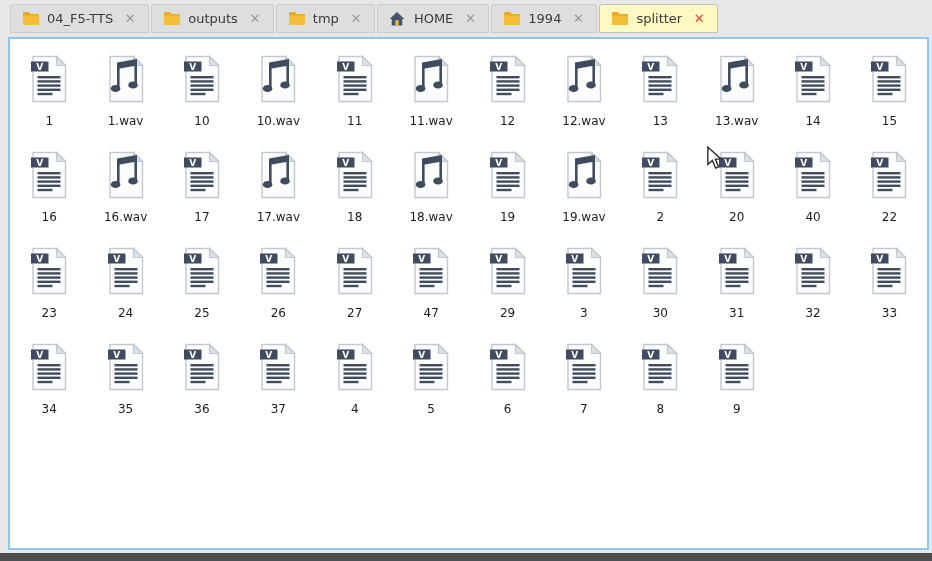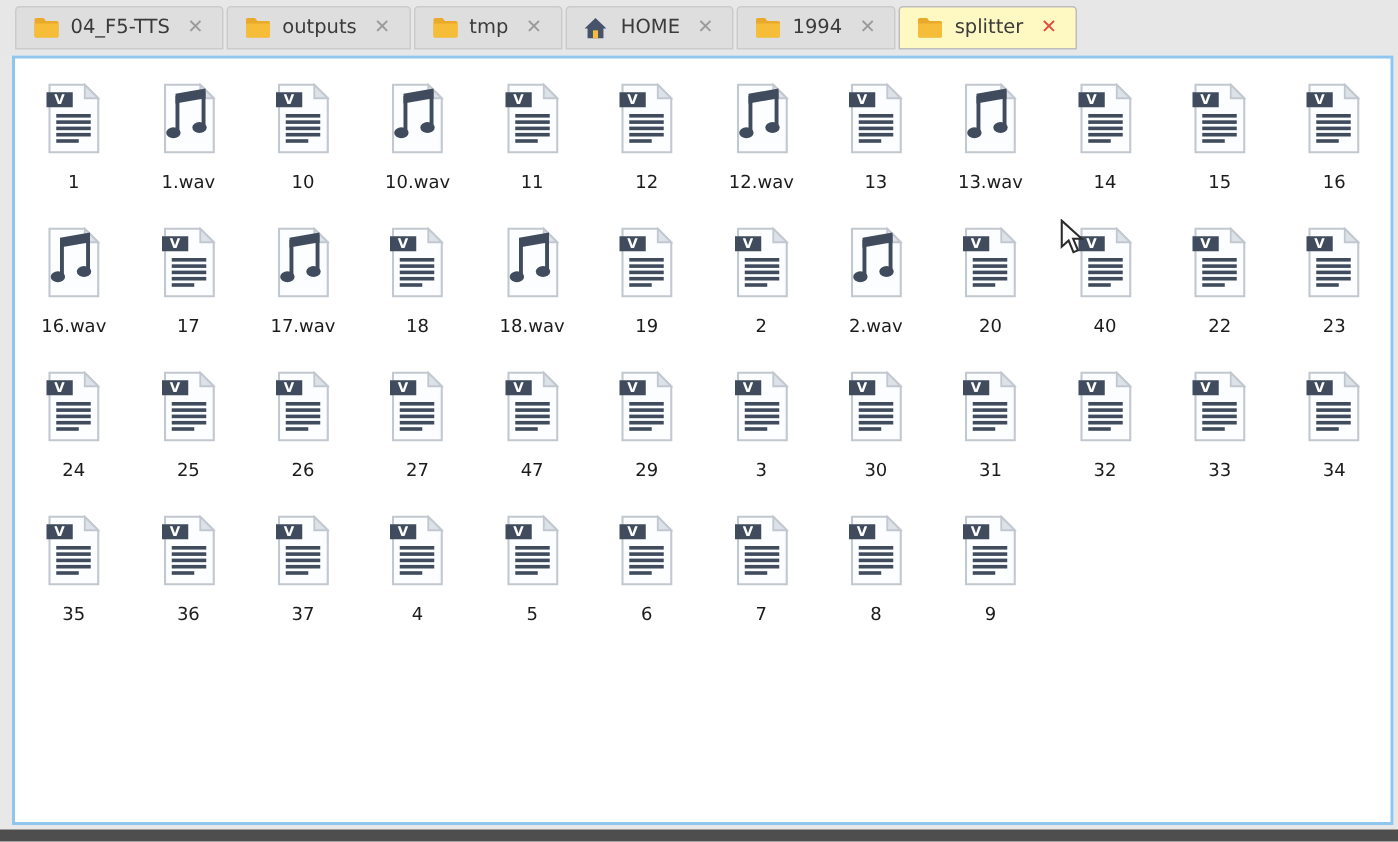--- a/index.html
+++ b/index.html
@@ -220,311 +220,328 @@
           <rect x="8.5" y="29.4" width="23" height="2.4" fill="#404c5e"></rect>
           <rect x="8.5" y="33.6" width="23" height="2.4" fill="#404c5e"></rect>
           <rect x="8.5" y="37.8" width="15" height="2.4" fill="#404c5e"></rect>
         </g>
 
       </svg>
     </span>
     <span class="file-label">11</span>
   </div>
 
-
-  <div class="file">
-    <span class="file-icon">
-      <svg viewBox="0 0 40 48" width="40" height="48">
-        <path d="M4 1.5 H27.5 L36.5 10.5 V46.5 H4 Z" fill="#fcfdfe" stroke="#c2c8d0" stroke-width="1.4"></path>
-        <path d="M27.5 1.5 V10.5 H36.5 Z" fill="#dde2e8" stroke="#c2c8d0" stroke-width="1.2"></path>
-        <g class="g-text">
-          <rect x="2" y="6.5" width="17.5" height="10" fill="#404c5e"></rect>
-          <text class="badge-letter" x="10.7" y="14.6" font-size="9" font-weight="bold" fill="#ffffff" text-anchor="middle" font-family="DejaVu Sans, sans-serif">V</text>
-          <rect x="8.5" y="21" width="23" height="2.4" fill="#404c5e"></rect>
-          <rect x="8.5" y="25.2" width="23" height="2.4" fill="#404c5e"></rect>
-          <rect x="8.5" y="29.4" width="23" height="2.4" fill="#404c5e"></rect>
-          <rect x="8.5" y="33.6" width="23" height="2.4" fill="#404c5e"></rect>
-          <rect x="8.5" y="37.8" width="15" height="2.4" fill="#404c5e"></rect>
-        </g>
-
-      </svg>
-    </span>
-    <span class="file-label">12</span>
-  </div>
-
   <div class="file">
     <span class="file-icon">
       <svg viewBox="0 0 40 48" width="40" height="48">
         <path d="M4 1.5 H27.5 L36.5 10.5 V46.5 H4 Z" fill="#fcfdfe" stroke="#c2c8d0" stroke-width="1.4"></path>
         <path d="M27.5 1.5 V10.5 H36.5 Z" fill="#dde2e8" stroke="#c2c8d0" stroke-width="1.2"></path>
 
         <g class="g-audio">
           <polygon points="11,7.5 31,4 31,10.5 11,14" fill="#404c5e"></polygon>
           <rect x="11" y="9" width="2.6" height="24.5" fill="#404c5e"></rect>
           <rect x="28.4" y="5.5" width="2.6" height="24.5" fill="#404c5e"></rect>
           <ellipse cx="9.6" cy="33.5" rx="4.8" ry="3.6" fill="#404c5e"></ellipse>
           <ellipse cx="27" cy="30" rx="4.8" ry="3.6" fill="#404c5e"></ellipse>
         </g>
       </svg>
     </span>
-    <span class="file-label">12.wav</span>
-  </div>
-
-  <div class="file">
-    <span class="file-icon">
-      <svg viewBox="0 0 40 48" width="40" height="48">
-        <path d="M4 1.5 H27.5 L36.5 10.5 V46.5 H4 Z" fill="#fcfdfe" stroke="#c2c8d0" stroke-width="1.4"></path>
-        <path d="M27.5 1.5 V10.5 H36.5 Z" fill="#dde2e8" stroke="#c2c8d0" stroke-width="1.2"></path>
-        <g class="g-text">
-          <rect x="2" y="6.5" width="17.5" height="10" fill="#404c5e"></rect>
-          <text class="badge-letter" x="10.7" y="14.6" font-size="9" font-weight="bold" fill="#ffffff" text-anchor="middle" font-family="DejaVu Sans, sans-serif">V</text>
-          <rect x="8.5" y="21" width="23" height="2.4" fill="#404c5e"></rect>
-          <rect x="8.5" y="25.2" width="23" height="2.4" fill="#404c5e"></rect>
-          <rect x="8.5" y="29.4" width="23" height="2.4" fill="#404c5e"></rect>
-          <rect x="8.5" y="33.6" width="23" height="2.4" fill="#404c5e"></rect>
-          <rect x="8.5" y="37.8" width="15" height="2.4" fill="#404c5e"></rect>
-        </g>
-
-      </svg>
-    </span>
-    <span class="file-label">13</span>
+    <span class="file-label">11.wav</span>
+  </div>
+
+  <div class="file">
+    <span class="file-icon">
+      <svg viewBox="0 0 40 48" width="40" height="48">
+        <path d="M4 1.5 H27.5 L36.5 10.5 V46.5 H4 Z" fill="#fcfdfe" stroke="#c2c8d0" stroke-width="1.4"></path>
+        <path d="M27.5 1.5 V10.5 H36.5 Z" fill="#dde2e8" stroke="#c2c8d0" stroke-width="1.2"></path>
+        <g class="g-text">
+          <rect x="2" y="6.5" width="17.5" height="10" fill="#404c5e"></rect>
+          <text class="badge-letter" x="10.7" y="14.6" font-size="9" font-weight="bold" fill="#ffffff" text-anchor="middle" font-family="DejaVu Sans, sans-serif">V</text>
+          <rect x="8.5" y="21" width="23" height="2.4" fill="#404c5e"></rect>
+          <rect x="8.5" y="25.2" width="23" height="2.4" fill="#404c5e"></rect>
+          <rect x="8.5" y="29.4" width="23" height="2.4" fill="#404c5e"></rect>
+          <rect x="8.5" y="33.6" width="23" height="2.4" fill="#404c5e"></rect>
+          <rect x="8.5" y="37.8" width="15" height="2.4" fill="#404c5e"></rect>
+        </g>
+
+      </svg>
+    </span>
+    <span class="file-label">12</span>
   </div>
 
   <div class="file">
     <span class="file-icon">
       <svg viewBox="0 0 40 48" width="40" height="48">
         <path d="M4 1.5 H27.5 L36.5 10.5 V46.5 H4 Z" fill="#fcfdfe" stroke="#c2c8d0" stroke-width="1.4"></path>
         <path d="M27.5 1.5 V10.5 H36.5 Z" fill="#dde2e8" stroke="#c2c8d0" stroke-width="1.2"></path>
 
         <g class="g-audio">
           <polygon points="11,7.5 31,4 31,10.5 11,14" fill="#404c5e"></polygon>
           <rect x="11" y="9" width="2.6" height="24.5" fill="#404c5e"></rect>
           <rect x="28.4" y="5.5" width="2.6" height="24.5" fill="#404c5e"></rect>
           <ellipse cx="9.6" cy="33.5" rx="4.8" ry="3.6" fill="#404c5e"></ellipse>
           <ellipse cx="27" cy="30" rx="4.8" ry="3.6" fill="#404c5e"></ellipse>
         </g>
       </svg>
     </span>
-    <span class="file-label">13.wav</span>
-  </div>
-
-  <div class="file">
-    <span class="file-icon">
-      <svg viewBox="0 0 40 48" width="40" height="48">
-        <path d="M4 1.5 H27.5 L36.5 10.5 V46.5 H4 Z" fill="#fcfdfe" stroke="#c2c8d0" stroke-width="1.4"></path>
-        <path d="M27.5 1.5 V10.5 H36.5 Z" fill="#dde2e8" stroke="#c2c8d0" stroke-width="1.2"></path>
-        <g class="g-text">
-          <rect x="2" y="6.5" width="17.5" height="10" fill="#404c5e"></rect>
-          <text class="badge-letter" x="10.7" y="14.6" font-size="9" font-weight="bold" fill="#ffffff" text-anchor="middle" font-family="DejaVu Sans, sans-serif">V</text>
-          <rect x="8.5" y="21" width="23" height="2.4" fill="#404c5e"></rect>
-          <rect x="8.5" y="25.2" width="23" height="2.4" fill="#404c5e"></rect>
-          <rect x="8.5" y="29.4" width="23" height="2.4" fill="#404c5e"></rect>
-          <rect x="8.5" y="33.6" width="23" height="2.4" fill="#404c5e"></rect>
-          <rect x="8.5" y="37.8" width="15" height="2.4" fill="#404c5e"></rect>
-        </g>
-
-      </svg>
-    </span>
-    <span class="file-label">14</span>
-  </div>
-
-
-  <div class="file">
-    <span class="file-icon">
-      <svg viewBox="0 0 40 48" width="40" height="48">
-        <path d="M4 1.5 H27.5 L36.5 10.5 V46.5 H4 Z" fill="#fcfdfe" stroke="#c2c8d0" stroke-width="1.4"></path>
-        <path d="M27.5 1.5 V10.5 H36.5 Z" fill="#dde2e8" stroke="#c2c8d0" stroke-width="1.2"></path>
-        <g class="g-text">
-          <rect x="2" y="6.5" width="17.5" height="10" fill="#404c5e"></rect>
-          <text class="badge-letter" x="10.7" y="14.6" font-size="9" font-weight="bold" fill="#ffffff" text-anchor="middle" font-family="DejaVu Sans, sans-serif">V</text>
-          <rect x="8.5" y="21" width="23" height="2.4" fill="#404c5e"></rect>
-          <rect x="8.5" y="25.2" width="23" height="2.4" fill="#404c5e"></rect>
-          <rect x="8.5" y="29.4" width="23" height="2.4" fill="#404c5e"></rect>
-          <rect x="8.5" y="33.6" width="23" height="2.4" fill="#404c5e"></rect>
-          <rect x="8.5" y="37.8" width="15" height="2.4" fill="#404c5e"></rect>
-        </g>
-
-      </svg>
-    </span>
-    <span class="file-label">15</span>
-  </div>
-
-
-  <div class="file">
-    <span class="file-icon">
-      <svg viewBox="0 0 40 48" width="40" height="48">
-        <path d="M4 1.5 H27.5 L36.5 10.5 V46.5 H4 Z" fill="#fcfdfe" stroke="#c2c8d0" stroke-width="1.4"></path>
-        <path d="M27.5 1.5 V10.5 H36.5 Z" fill="#dde2e8" stroke="#c2c8d0" stroke-width="1.2"></path>
-        <g class="g-text">
-          <rect x="2" y="6.5" width="17.5" height="10" fill="#404c5e"></rect>
-          <text class="badge-letter" x="10.7" y="14.6" font-size="9" font-weight="bold" fill="#ffffff" text-anchor="middle" font-family="DejaVu Sans, sans-serif">V</text>
-          <rect x="8.5" y="21" width="23" height="2.4" fill="#404c5e"></rect>
-          <rect x="8.5" y="25.2" width="23" height="2.4" fill="#404c5e"></rect>
-          <rect x="8.5" y="29.4" width="23" height="2.4" fill="#404c5e"></rect>
-          <rect x="8.5" y="33.6" width="23" height="2.4" fill="#404c5e"></rect>
-          <rect x="8.5" y="37.8" width="15" height="2.4" fill="#404c5e"></rect>
-        </g>
-
-      </svg>
-    </span>
-    <span class="file-label">16</span>
+    <span class="file-label">12.wav</span>
+  </div>
+
+  <div class="file">
+    <span class="file-icon">
+      <svg viewBox="0 0 40 48" width="40" height="48">
+        <path d="M4 1.5 H27.5 L36.5 10.5 V46.5 H4 Z" fill="#fcfdfe" stroke="#c2c8d0" stroke-width="1.4"></path>
+        <path d="M27.5 1.5 V10.5 H36.5 Z" fill="#dde2e8" stroke="#c2c8d0" stroke-width="1.2"></path>
+        <g class="g-text">
+          <rect x="2" y="6.5" width="17.5" height="10" fill="#404c5e"></rect>
+          <text class="badge-letter" x="10.7" y="14.6" font-size="9" font-weight="bold" fill="#ffffff" text-anchor="middle" font-family="DejaVu Sans, sans-serif">V</text>
+          <rect x="8.5" y="21" width="23" height="2.4" fill="#404c5e"></rect>
+          <rect x="8.5" y="25.2" width="23" height="2.4" fill="#404c5e"></rect>
+          <rect x="8.5" y="29.4" width="23" height="2.4" fill="#404c5e"></rect>
+          <rect x="8.5" y="33.6" width="23" height="2.4" fill="#404c5e"></rect>
+          <rect x="8.5" y="37.8" width="15" height="2.4" fill="#404c5e"></rect>
+        </g>
+
+      </svg>
+    </span>
+    <span class="file-label">13</span>
   </div>
 
   <div class="file">
     <span class="file-icon">
       <svg viewBox="0 0 40 48" width="40" height="48">
         <path d="M4 1.5 H27.5 L36.5 10.5 V46.5 H4 Z" fill="#fcfdfe" stroke="#c2c8d0" stroke-width="1.4"></path>
         <path d="M27.5 1.5 V10.5 H36.5 Z" fill="#dde2e8" stroke="#c2c8d0" stroke-width="1.2"></path>
 
         <g class="g-audio">
           <polygon points="11,7.5 31,4 31,10.5 11,14" fill="#404c5e"></polygon>
           <rect x="11" y="9" width="2.6" height="24.5" fill="#404c5e"></rect>
           <rect x="28.4" y="5.5" width="2.6" height="24.5" fill="#404c5e"></rect>
           <ellipse cx="9.6" cy="33.5" rx="4.8" ry="3.6" fill="#404c5e"></ellipse>
           <ellipse cx="27" cy="30" rx="4.8" ry="3.6" fill="#404c5e"></ellipse>
         </g>
       </svg>
     </span>
-    <span class="file-label">16.wav</span>
-  </div>
-
-  <div class="file">
-    <span class="file-icon">
-      <svg viewBox="0 0 40 48" width="40" height="48">
-        <path d="M4 1.5 H27.5 L36.5 10.5 V46.5 H4 Z" fill="#fcfdfe" stroke="#c2c8d0" stroke-width="1.4"></path>
-        <path d="M27.5 1.5 V10.5 H36.5 Z" fill="#dde2e8" stroke="#c2c8d0" stroke-width="1.2"></path>
-        <g class="g-text">
-          <rect x="2" y="6.5" width="17.5" height="10" fill="#404c5e"></rect>
-          <text class="badge-letter" x="10.7" y="14.6" font-size="9" font-weight="bold" fill="#ffffff" text-anchor="middle" font-family="DejaVu Sans, sans-serif">V</text>
-          <rect x="8.5" y="21" width="23" height="2.4" fill="#404c5e"></rect>
-          <rect x="8.5" y="25.2" width="23" height="2.4" fill="#404c5e"></rect>
-          <rect x="8.5" y="29.4" width="23" height="2.4" fill="#404c5e"></rect>
-          <rect x="8.5" y="33.6" width="23" height="2.4" fill="#404c5e"></rect>
-          <rect x="8.5" y="37.8" width="15" height="2.4" fill="#404c5e"></rect>
-        </g>
-
-      </svg>
-    </span>
-    <span class="file-label">17</span>
+    <span class="file-label">13.wav</span>
+  </div>
+
+  <div class="file">
+    <span class="file-icon">
+      <svg viewBox="0 0 40 48" width="40" height="48">
+        <path d="M4 1.5 H27.5 L36.5 10.5 V46.5 H4 Z" fill="#fcfdfe" stroke="#c2c8d0" stroke-width="1.4"></path>
+        <path d="M27.5 1.5 V10.5 H36.5 Z" fill="#dde2e8" stroke="#c2c8d0" stroke-width="1.2"></path>
+        <g class="g-text">
+          <rect x="2" y="6.5" width="17.5" height="10" fill="#404c5e"></rect>
+          <text class="badge-letter" x="10.7" y="14.6" font-size="9" font-weight="bold" fill="#ffffff" text-anchor="middle" font-family="DejaVu Sans, sans-serif">V</text>
+          <rect x="8.5" y="21" width="23" height="2.4" fill="#404c5e"></rect>
+          <rect x="8.5" y="25.2" width="23" height="2.4" fill="#404c5e"></rect>
+          <rect x="8.5" y="29.4" width="23" height="2.4" fill="#404c5e"></rect>
+          <rect x="8.5" y="33.6" width="23" height="2.4" fill="#404c5e"></rect>
+          <rect x="8.5" y="37.8" width="15" height="2.4" fill="#404c5e"></rect>
+        </g>
+
+      </svg>
+    </span>
+    <span class="file-label">14</span>
+  </div>
+
+
+  <div class="file">
+    <span class="file-icon">
+      <svg viewBox="0 0 40 48" width="40" height="48">
+        <path d="M4 1.5 H27.5 L36.5 10.5 V46.5 H4 Z" fill="#fcfdfe" stroke="#c2c8d0" stroke-width="1.4"></path>
+        <path d="M27.5 1.5 V10.5 H36.5 Z" fill="#dde2e8" stroke="#c2c8d0" stroke-width="1.2"></path>
+        <g class="g-text">
+          <rect x="2" y="6.5" width="17.5" height="10" fill="#404c5e"></rect>
+          <text class="badge-letter" x="10.7" y="14.6" font-size="9" font-weight="bold" fill="#ffffff" text-anchor="middle" font-family="DejaVu Sans, sans-serif">V</text>
+          <rect x="8.5" y="21" width="23" height="2.4" fill="#404c5e"></rect>
+          <rect x="8.5" y="25.2" width="23" height="2.4" fill="#404c5e"></rect>
+          <rect x="8.5" y="29.4" width="23" height="2.4" fill="#404c5e"></rect>
+          <rect x="8.5" y="33.6" width="23" height="2.4" fill="#404c5e"></rect>
+          <rect x="8.5" y="37.8" width="15" height="2.4" fill="#404c5e"></rect>
+        </g>
+
+      </svg>
+    </span>
+    <span class="file-label">15</span>
+  </div>
+
+
+  <div class="file">
+    <span class="file-icon">
+      <svg viewBox="0 0 40 48" width="40" height="48">
+        <path d="M4 1.5 H27.5 L36.5 10.5 V46.5 H4 Z" fill="#fcfdfe" stroke="#c2c8d0" stroke-width="1.4"></path>
+        <path d="M27.5 1.5 V10.5 H36.5 Z" fill="#dde2e8" stroke="#c2c8d0" stroke-width="1.2"></path>
+        <g class="g-text">
+          <rect x="2" y="6.5" width="17.5" height="10" fill="#404c5e"></rect>
+          <text class="badge-letter" x="10.7" y="14.6" font-size="9" font-weight="bold" fill="#ffffff" text-anchor="middle" font-family="DejaVu Sans, sans-serif">V</text>
+          <rect x="8.5" y="21" width="23" height="2.4" fill="#404c5e"></rect>
+          <rect x="8.5" y="25.2" width="23" height="2.4" fill="#404c5e"></rect>
+          <rect x="8.5" y="29.4" width="23" height="2.4" fill="#404c5e"></rect>
+          <rect x="8.5" y="33.6" width="23" height="2.4" fill="#404c5e"></rect>
+          <rect x="8.5" y="37.8" width="15" height="2.4" fill="#404c5e"></rect>
+        </g>
+
+      </svg>
+    </span>
+    <span class="file-label">16</span>
   </div>
 
   <div class="file">
     <span class="file-icon">
       <svg viewBox="0 0 40 48" width="40" height="48">
         <path d="M4 1.5 H27.5 L36.5 10.5 V46.5 H4 Z" fill="#fcfdfe" stroke="#c2c8d0" stroke-width="1.4"></path>
         <path d="M27.5 1.5 V10.5 H36.5 Z" fill="#dde2e8" stroke="#c2c8d0" stroke-width="1.2"></path>
 
         <g class="g-audio">
           <polygon points="11,7.5 31,4 31,10.5 11,14" fill="#404c5e"></polygon>
           <rect x="11" y="9" width="2.6" height="24.5" fill="#404c5e"></rect>
           <rect x="28.4" y="5.5" width="2.6" height="24.5" fill="#404c5e"></rect>
           <ellipse cx="9.6" cy="33.5" rx="4.8" ry="3.6" fill="#404c5e"></ellipse>
           <ellipse cx="27" cy="30" rx="4.8" ry="3.6" fill="#404c5e"></ellipse>
         </g>
       </svg>
     </span>
-    <span class="file-label">17.wav</span>
-  </div>
-
-  <div class="file">
-    <span class="file-icon">
-      <svg viewBox="0 0 40 48" width="40" height="48">
-        <path d="M4 1.5 H27.5 L36.5 10.5 V46.5 H4 Z" fill="#fcfdfe" stroke="#c2c8d0" stroke-width="1.4"></path>
-        <path d="M27.5 1.5 V10.5 H36.5 Z" fill="#dde2e8" stroke="#c2c8d0" stroke-width="1.2"></path>
-        <g class="g-text">
-          <rect x="2" y="6.5" width="17.5" height="10" fill="#404c5e"></rect>
-          <text class="badge-letter" x="10.7" y="14.6" font-size="9" font-weight="bold" fill="#ffffff" text-anchor="middle" font-family="DejaVu Sans, sans-serif">V</text>
-          <rect x="8.5" y="21" width="23" height="2.4" fill="#404c5e"></rect>
-          <rect x="8.5" y="25.2" width="23" height="2.4" fill="#404c5e"></rect>
-          <rect x="8.5" y="29.4" width="23" height="2.4" fill="#404c5e"></rect>
-          <rect x="8.5" y="33.6" width="23" height="2.4" fill="#404c5e"></rect>
-          <rect x="8.5" y="37.8" width="15" height="2.4" fill="#404c5e"></rect>
-        </g>
-
-      </svg>
-    </span>
-    <span class="file-label">18</span>
+    <span class="file-label">16.wav</span>
+  </div>
+
+  <div class="file">
+    <span class="file-icon">
+      <svg viewBox="0 0 40 48" width="40" height="48">
+        <path d="M4 1.5 H27.5 L36.5 10.5 V46.5 H4 Z" fill="#fcfdfe" stroke="#c2c8d0" stroke-width="1.4"></path>
+        <path d="M27.5 1.5 V10.5 H36.5 Z" fill="#dde2e8" stroke="#c2c8d0" stroke-width="1.2"></path>
+        <g class="g-text">
+          <rect x="2" y="6.5" width="17.5" height="10" fill="#404c5e"></rect>
+          <text class="badge-letter" x="10.7" y="14.6" font-size="9" font-weight="bold" fill="#ffffff" text-anchor="middle" font-family="DejaVu Sans, sans-serif">V</text>
+          <rect x="8.5" y="21" width="23" height="2.4" fill="#404c5e"></rect>
+          <rect x="8.5" y="25.2" width="23" height="2.4" fill="#404c5e"></rect>
+          <rect x="8.5" y="29.4" width="23" height="2.4" fill="#404c5e"></rect>
+          <rect x="8.5" y="33.6" width="23" height="2.4" fill="#404c5e"></rect>
+          <rect x="8.5" y="37.8" width="15" height="2.4" fill="#404c5e"></rect>
+        </g>
+
+      </svg>
+    </span>
+    <span class="file-label">17</span>
   </div>
 
   <div class="file">
     <span class="file-icon">
       <svg viewBox="0 0 40 48" width="40" height="48">
         <path d="M4 1.5 H27.5 L36.5 10.5 V46.5 H4 Z" fill="#fcfdfe" stroke="#c2c8d0" stroke-width="1.4"></path>
         <path d="M27.5 1.5 V10.5 H36.5 Z" fill="#dde2e8" stroke="#c2c8d0" stroke-width="1.2"></path>
 
         <g class="g-audio">
           <polygon points="11,7.5 31,4 31,10.5 11,14" fill="#404c5e"></polygon>
           <rect x="11" y="9" width="2.6" height="24.5" fill="#404c5e"></rect>
           <rect x="28.4" y="5.5" width="2.6" height="24.5" fill="#404c5e"></rect>
           <ellipse cx="9.6" cy="33.5" rx="4.8" ry="3.6" fill="#404c5e"></ellipse>
           <ellipse cx="27" cy="30" rx="4.8" ry="3.6" fill="#404c5e"></ellipse>
         </g>
       </svg>
     </span>
-    <span class="file-label">18.wav</span>
-  </div>
-
-  <div class="file">
-    <span class="file-icon">
-      <svg viewBox="0 0 40 48" width="40" height="48">
-        <path d="M4 1.5 H27.5 L36.5 10.5 V46.5 H4 Z" fill="#fcfdfe" stroke="#c2c8d0" stroke-width="1.4"></path>
-        <path d="M27.5 1.5 V10.5 H36.5 Z" fill="#dde2e8" stroke="#c2c8d0" stroke-width="1.2"></path>
-        <g class="g-text">
-          <rect x="2" y="6.5" width="17.5" height="10" fill="#404c5e"></rect>
-          <text class="badge-letter" x="10.7" y="14.6" font-size="9" font-weight="bold" fill="#ffffff" text-anchor="middle" font-family="DejaVu Sans, sans-serif">V</text>
-          <rect x="8.5" y="21" width="23" height="2.4" fill="#404c5e"></rect>
-          <rect x="8.5" y="25.2" width="23" height="2.4" fill="#404c5e"></rect>
-          <rect x="8.5" y="29.4" width="23" height="2.4" fill="#404c5e"></rect>
-          <rect x="8.5" y="33.6" width="23" height="2.4" fill="#404c5e"></rect>
-          <rect x="8.5" y="37.8" width="15" height="2.4" fill="#404c5e"></rect>
-        </g>
-
-      </svg>
-    </span>
-    <span class="file-label">19</span>
-  </div>
-
-
-  <div class="file">
-    <span class="file-icon">
-      <svg viewBox="0 0 40 48" width="40" height="48">
-        <path d="M4 1.5 H27.5 L36.5 10.5 V46.5 H4 Z" fill="#fcfdfe" stroke="#c2c8d0" stroke-width="1.4"></path>
-        <path d="M27.5 1.5 V10.5 H36.5 Z" fill="#dde2e8" stroke="#c2c8d0" stroke-width="1.2"></path>
-        <g class="g-text">
-          <rect x="2" y="6.5" width="17.5" height="10" fill="#404c5e"></rect>
-          <text class="badge-letter" x="10.7" y="14.6" font-size="9" font-weight="bold" fill="#ffffff" text-anchor="middle" font-family="DejaVu Sans, sans-serif">V</text>
-          <rect x="8.5" y="21" width="23" height="2.4" fill="#404c5e"></rect>
-          <rect x="8.5" y="25.2" width="23" height="2.4" fill="#404c5e"></rect>
-          <rect x="8.5" y="29.4" width="23" height="2.4" fill="#404c5e"></rect>
-          <rect x="8.5" y="33.6" width="23" height="2.4" fill="#404c5e"></rect>
-          <rect x="8.5" y="37.8" width="15" height="2.4" fill="#404c5e"></rect>
-        </g>
-
-      </svg>
-    </span>
-    <span class="file-label">2</span>
+    <span class="file-label">17.wav</span>
+  </div>
+
+  <div class="file">
+    <span class="file-icon">
+      <svg viewBox="0 0 40 48" width="40" height="48">
+        <path d="M4 1.5 H27.5 L36.5 10.5 V46.5 H4 Z" fill="#fcfdfe" stroke="#c2c8d0" stroke-width="1.4"></path>
+        <path d="M27.5 1.5 V10.5 H36.5 Z" fill="#dde2e8" stroke="#c2c8d0" stroke-width="1.2"></path>
+        <g class="g-text">
+          <rect x="2" y="6.5" width="17.5" height="10" fill="#404c5e"></rect>
+          <text class="badge-letter" x="10.7" y="14.6" font-size="9" font-weight="bold" fill="#ffffff" text-anchor="middle" font-family="DejaVu Sans, sans-serif">V</text>
+          <rect x="8.5" y="21" width="23" height="2.4" fill="#404c5e"></rect>
+          <rect x="8.5" y="25.2" width="23" height="2.4" fill="#404c5e"></rect>
+          <rect x="8.5" y="29.4" width="23" height="2.4" fill="#404c5e"></rect>
+          <rect x="8.5" y="33.6" width="23" height="2.4" fill="#404c5e"></rect>
+          <rect x="8.5" y="37.8" width="15" height="2.4" fill="#404c5e"></rect>
+        </g>
+
+      </svg>
+    </span>
+    <span class="file-label">18</span>
   </div>
 
   <div class="file">
     <span class="file-icon">
       <svg viewBox="0 0 40 48" width="40" height="48">
         <path d="M4 1.5 H27.5 L36.5 10.5 V46.5 H4 Z" fill="#fcfdfe" stroke="#c2c8d0" stroke-width="1.4"></path>
         <path d="M27.5 1.5 V10.5 H36.5 Z" fill="#dde2e8" stroke="#c2c8d0" stroke-width="1.2"></path>
 
         <g class="g-audio">
           <polygon points="11,7.5 31,4 31,10.5 11,14" fill="#404c5e"></polygon>
           <rect x="11" y="9" width="2.6" height="24.5" fill="#404c5e"></rect>
           <rect x="28.4" y="5.5" width="2.6" height="24.5" fill="#404c5e"></rect>
           <ellipse cx="9.6" cy="33.5" rx="4.8" ry="3.6" fill="#404c5e"></ellipse>
           <ellipse cx="27" cy="30" rx="4.8" ry="3.6" fill="#404c5e"></ellipse>
         </g>
       </svg>
     </span>
-    <span class="file-label">2.wav</span>
-  </div>
+    <span class="file-label">18.wav</span>
+  </div>
+
+  <div class="file">
+    <span class="file-icon">
+      <svg viewBox="0 0 40 48" width="40" height="48">
+        <path d="M4 1.5 H27.5 L36.5 10.5 V46.5 H4 Z" fill="#fcfdfe" stroke="#c2c8d0" stroke-width="1.4"></path>
+        <path d="M27.5 1.5 V10.5 H36.5 Z" fill="#dde2e8" stroke="#c2c8d0" stroke-width="1.2"></path>
+        <g class="g-text">
+          <rect x="2" y="6.5" width="17.5" height="10" fill="#404c5e"></rect>
+          <text class="badge-letter" x="10.7" y="14.6" font-size="9" font-weight="bold" fill="#ffffff" text-anchor="middle" font-family="DejaVu Sans, sans-serif">V</text>
+          <rect x="8.5" y="21" width="23" height="2.4" fill="#404c5e"></rect>
+          <rect x="8.5" y="25.2" width="23" height="2.4" fill="#404c5e"></rect>
+          <rect x="8.5" y="29.4" width="23" height="2.4" fill="#404c5e"></rect>
+          <rect x="8.5" y="33.6" width="23" height="2.4" fill="#404c5e"></rect>
+          <rect x="8.5" y="37.8" width="15" height="2.4" fill="#404c5e"></rect>
+        </g>
+
+      </svg>
+    </span>
+    <span class="file-label">19</span>
+  </div>
+
+  <div class="file">
+    <span class="file-icon">
+      <svg viewBox="0 0 40 48" width="40" height="48">
+        <path d="M4 1.5 H27.5 L36.5 10.5 V46.5 H4 Z" fill="#fcfdfe" stroke="#c2c8d0" stroke-width="1.4"></path>
+        <path d="M27.5 1.5 V10.5 H36.5 Z" fill="#dde2e8" stroke="#c2c8d0" stroke-width="1.2"></path>
+
+        <g class="g-audio">
+          <polygon points="11,7.5 31,4 31,10.5 11,14" fill="#404c5e"></polygon>
+          <rect x="11" y="9" width="2.6" height="24.5" fill="#404c5e"></rect>
+          <rect x="28.4" y="5.5" width="2.6" height="24.5" fill="#404c5e"></rect>
+          <ellipse cx="9.6" cy="33.5" rx="4.8" ry="3.6" fill="#404c5e"></ellipse>
+          <ellipse cx="27" cy="30" rx="4.8" ry="3.6" fill="#404c5e"></ellipse>
+        </g>
+      </svg>
+    </span>
+    <span class="file-label">19.wav</span>
+  </div>
+
+  <div class="file">
+    <span class="file-icon">
+      <svg viewBox="0 0 40 48" width="40" height="48">
+        <path d="M4 1.5 H27.5 L36.5 10.5 V46.5 H4 Z" fill="#fcfdfe" stroke="#c2c8d0" stroke-width="1.4"></path>
+        <path d="M27.5 1.5 V10.5 H36.5 Z" fill="#dde2e8" stroke="#c2c8d0" stroke-width="1.2"></path>
+        <g class="g-text">
+          <rect x="2" y="6.5" width="17.5" height="10" fill="#404c5e"></rect>
+          <text class="badge-letter" x="10.7" y="14.6" font-size="9" font-weight="bold" fill="#ffffff" text-anchor="middle" font-family="DejaVu Sans, sans-serif">V</text>
+          <rect x="8.5" y="21" width="23" height="2.4" fill="#404c5e"></rect>
+          <rect x="8.5" y="25.2" width="23" height="2.4" fill="#404c5e"></rect>
+          <rect x="8.5" y="29.4" width="23" height="2.4" fill="#404c5e"></rect>
+          <rect x="8.5" y="33.6" width="23" height="2.4" fill="#404c5e"></rect>
+          <rect x="8.5" y="37.8" width="15" height="2.4" fill="#404c5e"></rect>
+        </g>
+
+      </svg>
+    </span>
+    <span class="file-label">2</span>
+  </div>
+
 
   <div class="file">
     <span class="file-icon">
       <svg viewBox="0 0 40 48" width="40" height="48">
         <path d="M4 1.5 H27.5 L36.5 10.5 V46.5 H4 Z" fill="#fcfdfe" stroke="#c2c8d0" stroke-width="1.4"></path>
         <path d="M27.5 1.5 V10.5 H36.5 Z" fill="#dde2e8" stroke="#c2c8d0" stroke-width="1.2"></path>
         <g class="g-text">
           <rect x="2" y="6.5" width="17.5" height="10" fill="#404c5e"></rect>
           <text class="badge-letter" x="10.7" y="14.6" font-size="9" font-weight="bold" fill="#ffffff" text-anchor="middle" font-family="DejaVu Sans, sans-serif">V</text>
           <rect x="8.5" y="21" width="23" height="2.4" fill="#404c5e"></rect>

